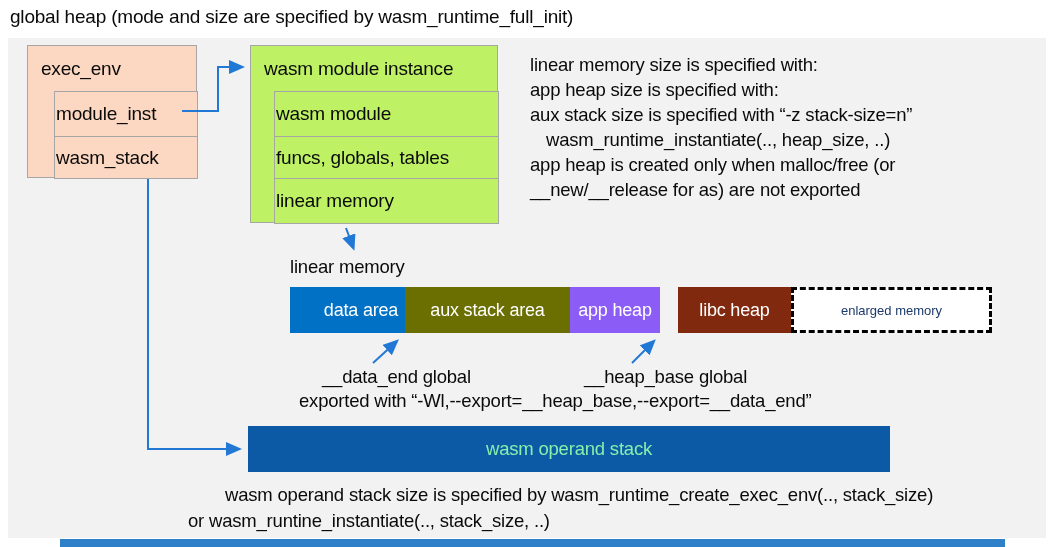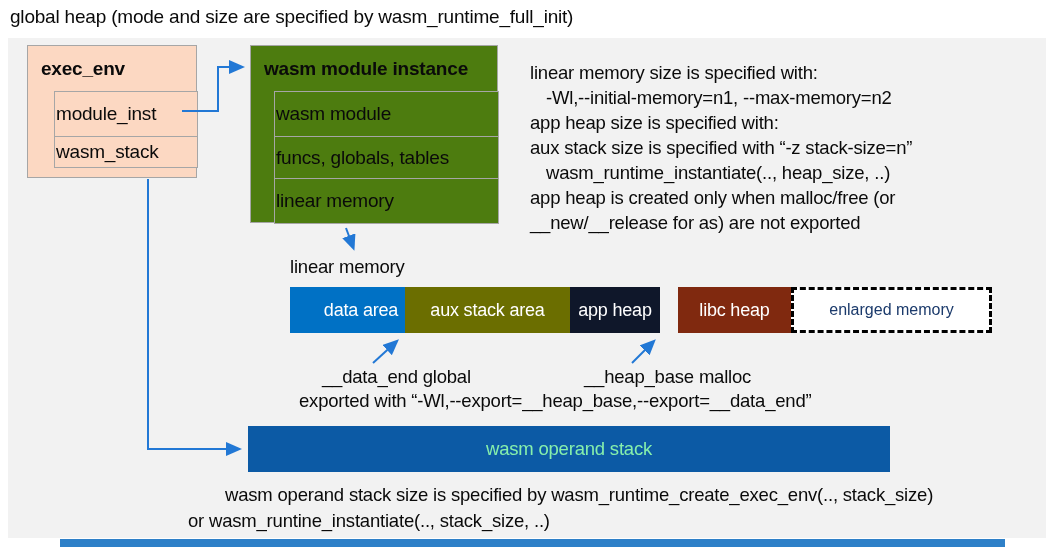--- a/index.html
+++ b/index.html
@@ -6,77 +6,76 @@
   .canvas{
     position:relative;width:1054px;height:547px;background:#ffffff;
     font-family:"Liberation Sans", sans-serif;color:#0a0a0a;overflow:hidden;
   }
   .abs{position:absolute;box-sizing:border-box;}
   .title{left:10px;top:6px;font-size:19px;letter-spacing:-0.2px;color:#0a0a0a;}
   .panel{left:8px;top:38px;width:1038px;height:500px;background:#f2f2f2;}
   .footerbar{left:60px;top:539px;width:945px;height:8px;}
   .outerbox{border:1px solid #a6a6a6;}
   .peach{background:#fcd8c2;}
-  .cream{background:#4d7c0f;}
-  .boxheader{height:45px;display:flex;align-items:center;padding-left:13px;font-size:19px;letter-spacing:-0.2px;font-weight:bold;}
+  .cream{background:#bef264;}
+  .boxheader{height:45px;display:flex;align-items:center;padding-left:13px;font-size:19px;letter-spacing:-0.2px;}
   .innerbox{border:1px solid #a6a6a6;display:flex;align-items:center;padding-left:1px;font-size:19px;letter-spacing:-0.2px;}
   .note-line{height:25px;font-size:18.5px;letter-spacing:-0.2px;white-space:nowrap;}
   .indent{padding-left:16px;}
   .freelabel{font-size:18.5px;letter-spacing:-0.2px;white-space:nowrap;}
   .seg{top:287px;height:46px;display:flex;align-items:center;justify-content:center;
        color:#ffffff;font-size:18px;letter-spacing:-0.2px;white-space:nowrap;}
   .seg-dashed{top:287px;height:46px;background:#ffffff;border:3px dashed #000000;
-       display:flex;align-items:center;justify-content:center;font-size:16px;
+       display:flex;align-items:center;justify-content:center;font-size:13px;
        color:#1b3a6b;white-space:nowrap;}
   .opbar{left:248px;top:426px;width:642px;height:46px;display:flex;align-items:center;
        justify-content:center;color:#86efac;font-size:18.5px;letter-spacing:-0.2px;}
   .arrows{left:0;top:0;width:1054px;height:547px;pointer-events:none;}
 </style>
 </head>
 <body>
 
 <div class="canvas">
 
   <div class="abs title">global heap (mode and size are specified by wasm_runtime_full_init)</div>
 
   <div class="abs panel"></div>
 
   <div class="abs outerbox peach" style="left:27px;top:45px;width:170px;height:133px;">
     <div class="boxheader">exec_env</div>
     <div class="abs innerbox peach" style="left:26px;top:45px;width:144px;height:46px;">module_inst</div>
-    <div class="abs innerbox peach" style="left:26px;top:90px;width:144px;height:32px;text-align:center;">wasm_stack</div>
+    <div class="abs innerbox peach" style="left:26px;top:90px;width:144px;height:43px;text-align:center;">wasm_stack</div>
   </div>
 
   <div class="abs outerbox cream" style="left:250px;top:45px;width:248px;height:178px;">
     <div class="boxheader">wasm module instance</div>
     <div class="abs innerbox cream" style="left:23px;top:45px;width:225px;height:46px;">wasm module</div>
     <div class="abs innerbox cream" style="left:23px;top:90px;width:225px;height:43px;">funcs, globals, tables</div>
     <div class="abs innerbox cream" style="left:23px;top:132px;width:225px;height:46px;">linear memory</div>
   </div>
 
-  <div class="abs" style="left:530px;top:54px;margin-top:8px;">
+  <div class="abs" style="left:530px;top:54px;">
     <div class="note-line">linear memory size is specified with:</div>
-    <div class="note-line indent">-Wl,--initial-memory=n1, --max-memory=n2</div>
     <div class="note-line">app heap size is specified with:</div>
     <div class="note-line">aux stack size is specified with “-z stack-size=n”</div>
     <div class="note-line indent">wasm_runtime_instantiate(.., heap_size, ..)</div>
     <div class="note-line">app heap is created only when malloc/free (or</div>
     <div class="note-line">__new/__release for as) are not exported</div>
   </div>
 
   <div class="abs freelabel" style="left:290px;top:256px;">linear memory</div>
 
   <div class="abs seg" style="left: 290px; width: 115px; background-color: rgb(0, 113, 197); padding-left: 27px;">data area</div>
   <div class="abs seg" style="left: 405px; width: 165px; background-color: rgb(107, 110, 0);">aux stack area</div>
-  <div class="abs seg" style="left: 570px; width: 90px; background-color: #0f172a;">app heap</div>
+  <div class="abs seg" style="left: 570px; width: 90px; background-color: #8b5cf6;">app heap</div>
   <div class="abs seg" style="left: 678px; width: 113px; background-color: rgb(128, 41, 15);">libc heap</div>
   <div class="abs seg-dashed" style="left:791px;width:201px;">enlarged memory</div>
 
   <div class="abs freelabel" style="left:322px;top:366px;">__data_end global</div>
-  <div class="abs freelabel" style="left:584px;top:366px;">__heap_base malloc</div>
+  <div class="abs freelabel" style="left:584px;top:366px;">__heap_base global</div>
   <div class="abs freelabel" style="left:299px;top:390px;">exported with “-Wl,--export=__heap_base,--export=__data_end”</div>
 
   <div class="abs opbar" style="background-color: rgb(12, 90, 165);">wasm operand stack</div>
 
   <div class="abs freelabel" style="left:188px;top:484px;margin-left:37px;">wasm operand stack size is specified by wasm_runtime_create_exec_env(.., stack_size)</div>
   <div class="abs freelabel" style="left:188px;top:510px;">or wasm_runtine_instantiate(.., stack_size, ..)</div>
 
   <div class="abs footerbar" style="background-color: rgb(46, 128, 200);"></div>
 
   <svg class="abs arrows" viewBox="0 0 1054 547" xmlns="http://www.w3.org/2000/svg">

